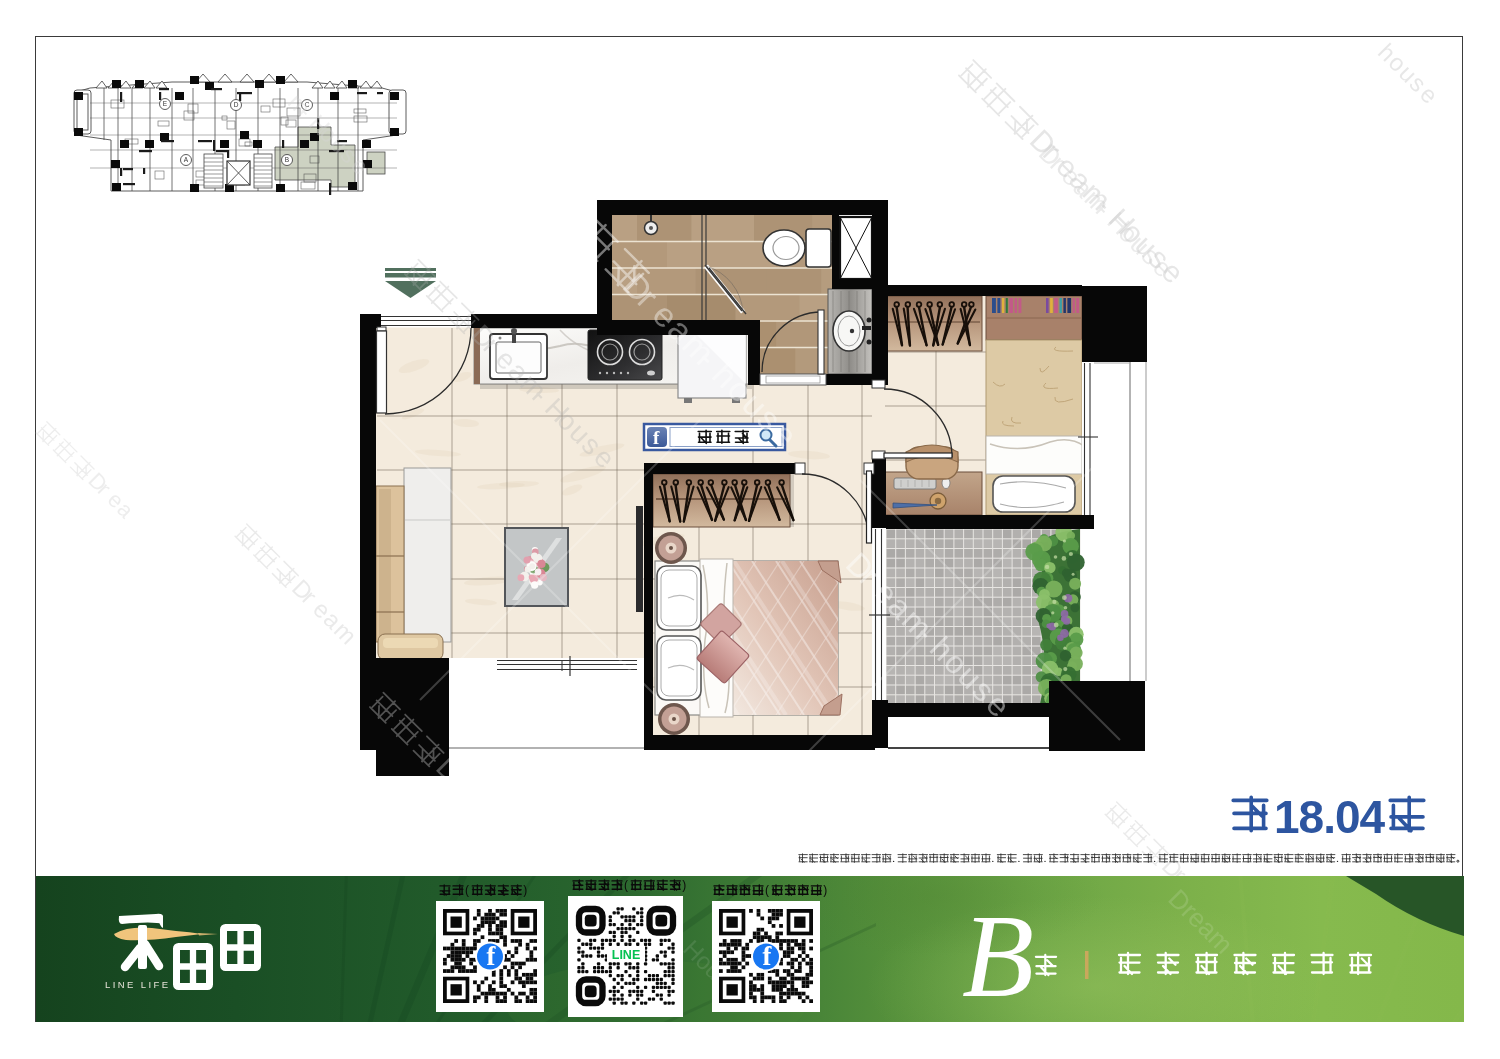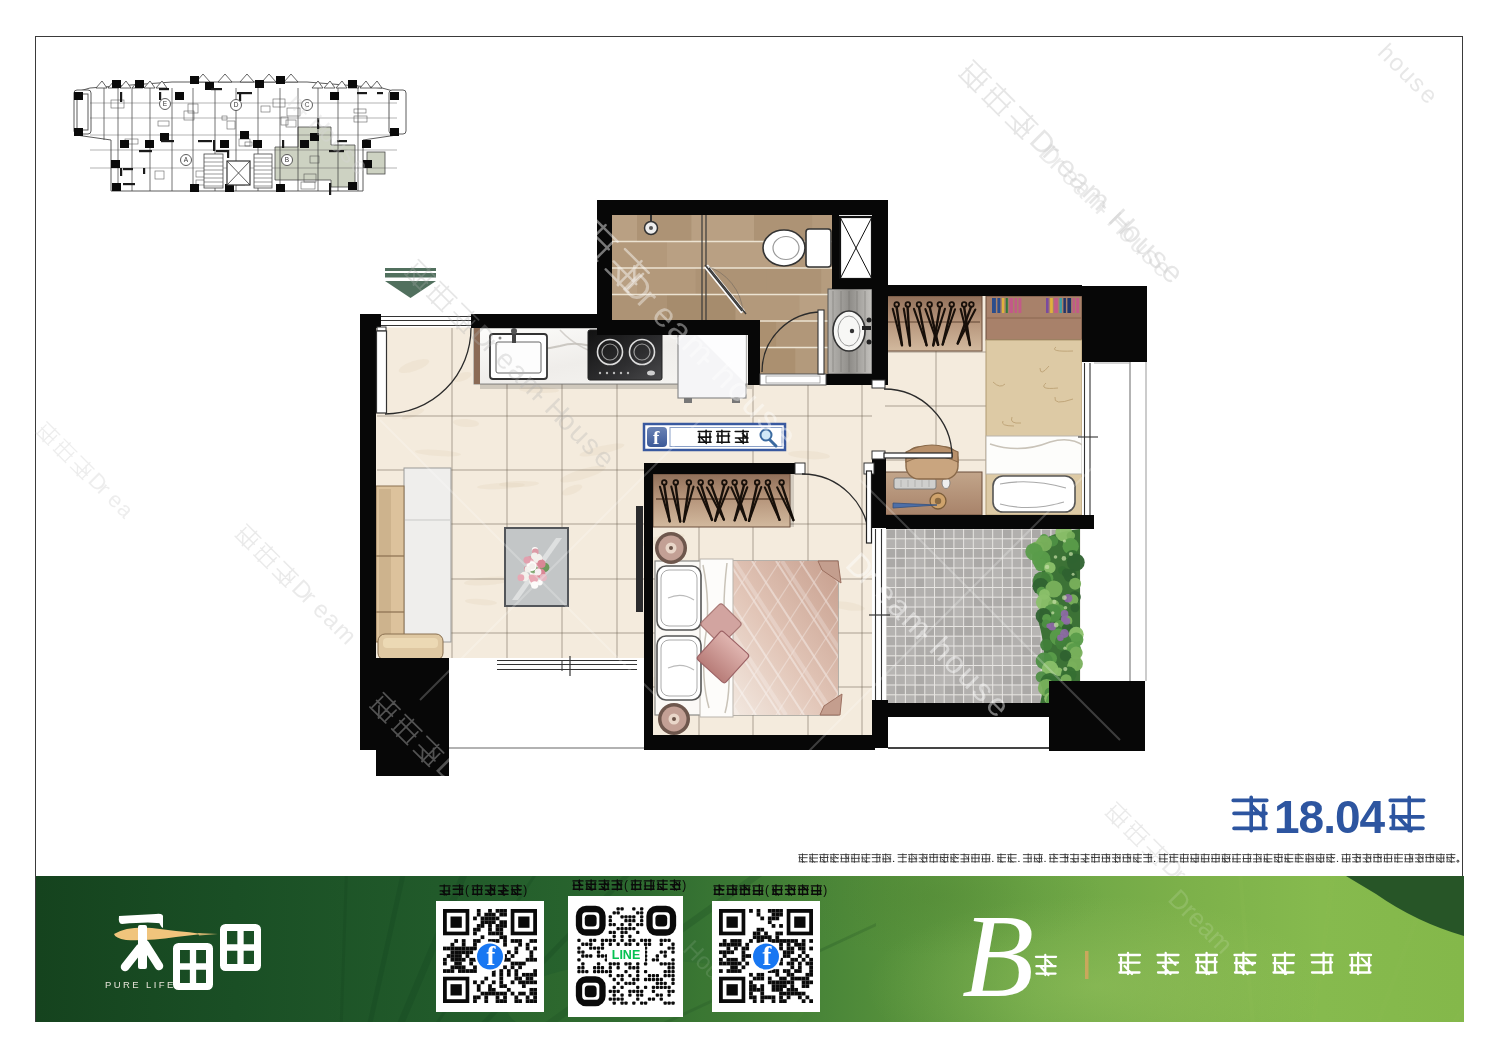--- a/index.html
+++ b/index.html
@@ -1388,21 +1388,21 @@
     <line x1="62" y1="76" x2="47" y2="95" stroke="#fff" stroke-width="8.5" stroke-linecap="round"></line>
     <line x1="67" y1="72" x2="81" y2="94" stroke="#fff" stroke-width="8.5" stroke-linecap="round"></line>
     <rect x="38" y="58" width="8" height="5" fill="#fff" opacity="0.0"></rect>
     <rect x="98.5" y="74.5" width="33.0" height="40.0" rx="2" fill="none" stroke="#fff" stroke-width="7.0"></rect>
     <line x1="115.0" y1="74.5" x2="115.0" y2="114.5" stroke="#fff" stroke-width="6.3"></line>
     <line x1="98.5" y1="94.5" x2="131.5" y2="94.5" stroke="#fff" stroke-width="6.3"></line>
     <rect x="145.5" y="55.5" width="34.0" height="40.0" rx="2" fill="none" stroke="#fff" stroke-width="7.0"></rect>
     <line x1="162.5" y1="55.5" x2="162.5" y2="95.5" stroke="#fff" stroke-width="6.3"></line>
     <line x1="145.5" y1="75.5" x2="179.5" y2="75.5" stroke="#fff" stroke-width="6.3"></line>
   </svg>
-<div class="purelife">PURE LIFE</div>
+<div class="purelife">LINE LIFE</div>
 <svg width="108" height="111" style="position:absolute;left:436px;top:901px">
     <rect width="108" height="111" fill="#fff"></rect>
     <g transform="translate(7,8)">
       <rect x="0.0" y="0.0" width="26.3" height="26.3" fill="#0a0a0a"></rect>
       <rect x="3.8" y="3.8" width="18.8" height="18.8" fill="#ffffff"></rect>
       <rect x="7.5" y="7.5" width="11.3" height="11.3" fill="#0a0a0a"></rect>
       <rect x="67.7" y="0.0" width="26.3" height="26.3" fill="#0a0a0a"></rect>
       <rect x="71.4" y="3.8" width="18.8" height="18.8" fill="#ffffff"></rect>
       <rect x="75.2" y="7.5" width="11.3" height="11.3" fill="#0a0a0a"></rect>
       <rect x="0.0" y="67.7" width="26.3" height="26.3" fill="#0a0a0a"></rect>

